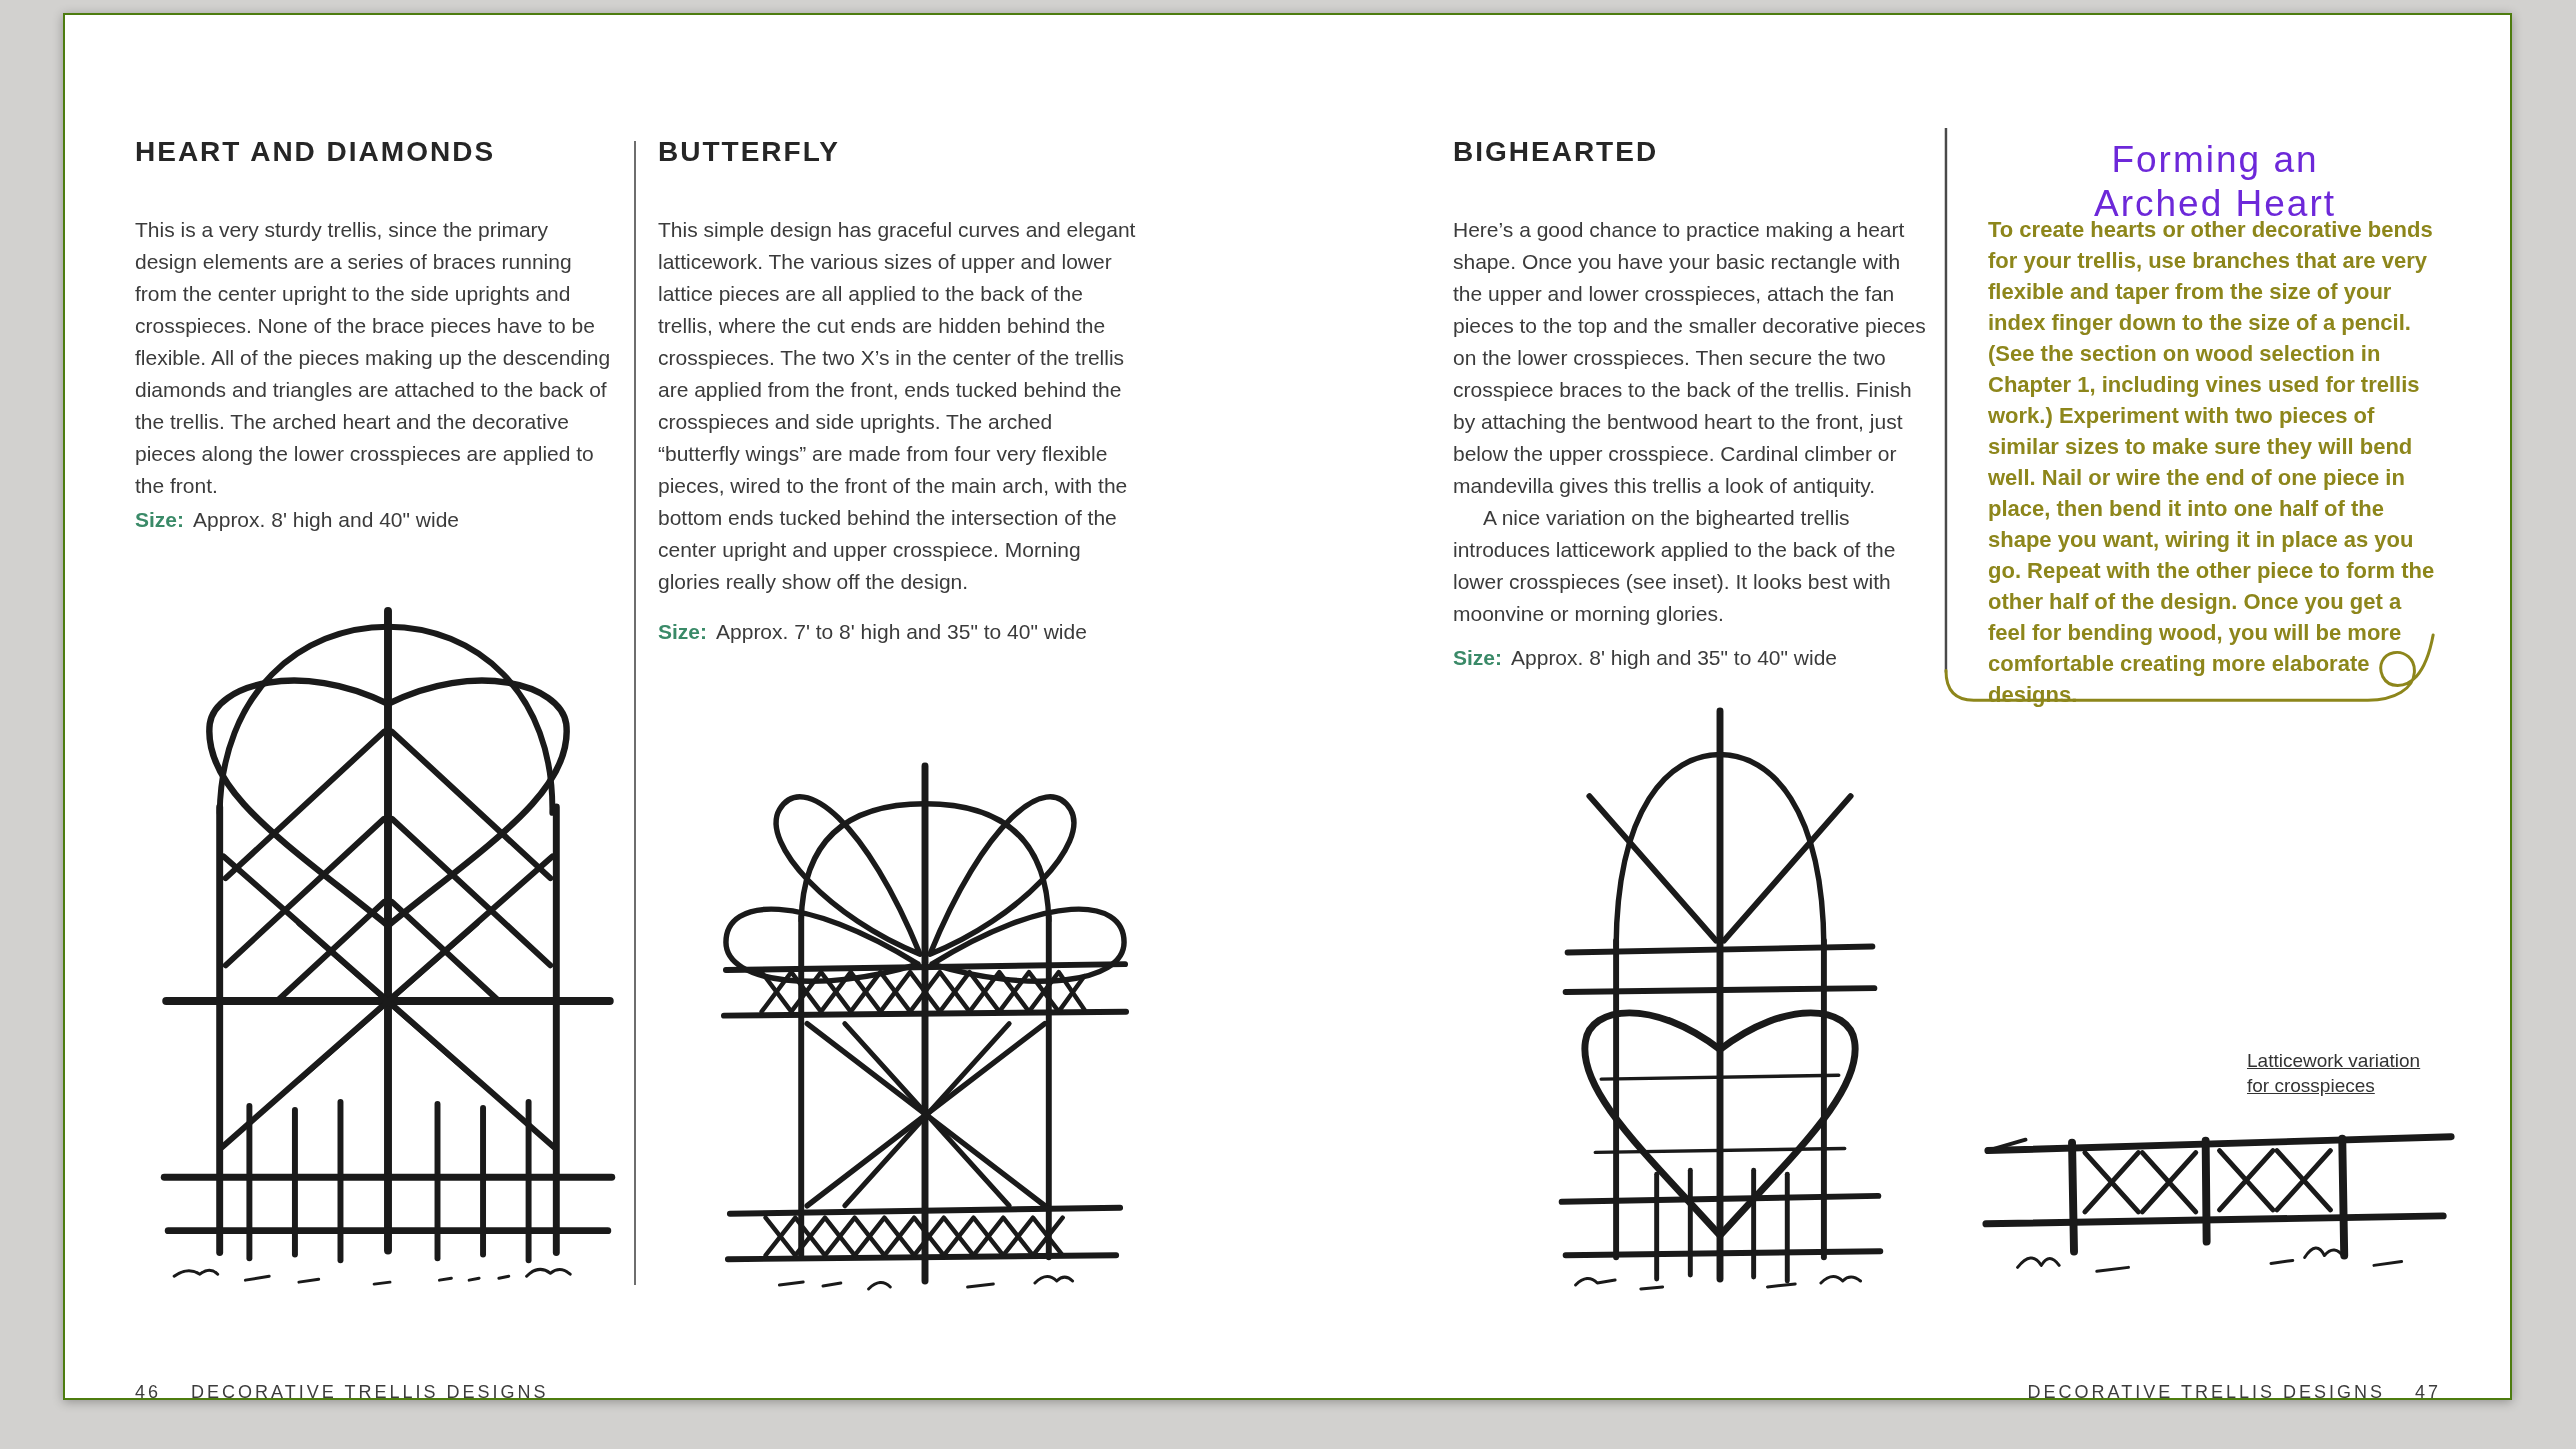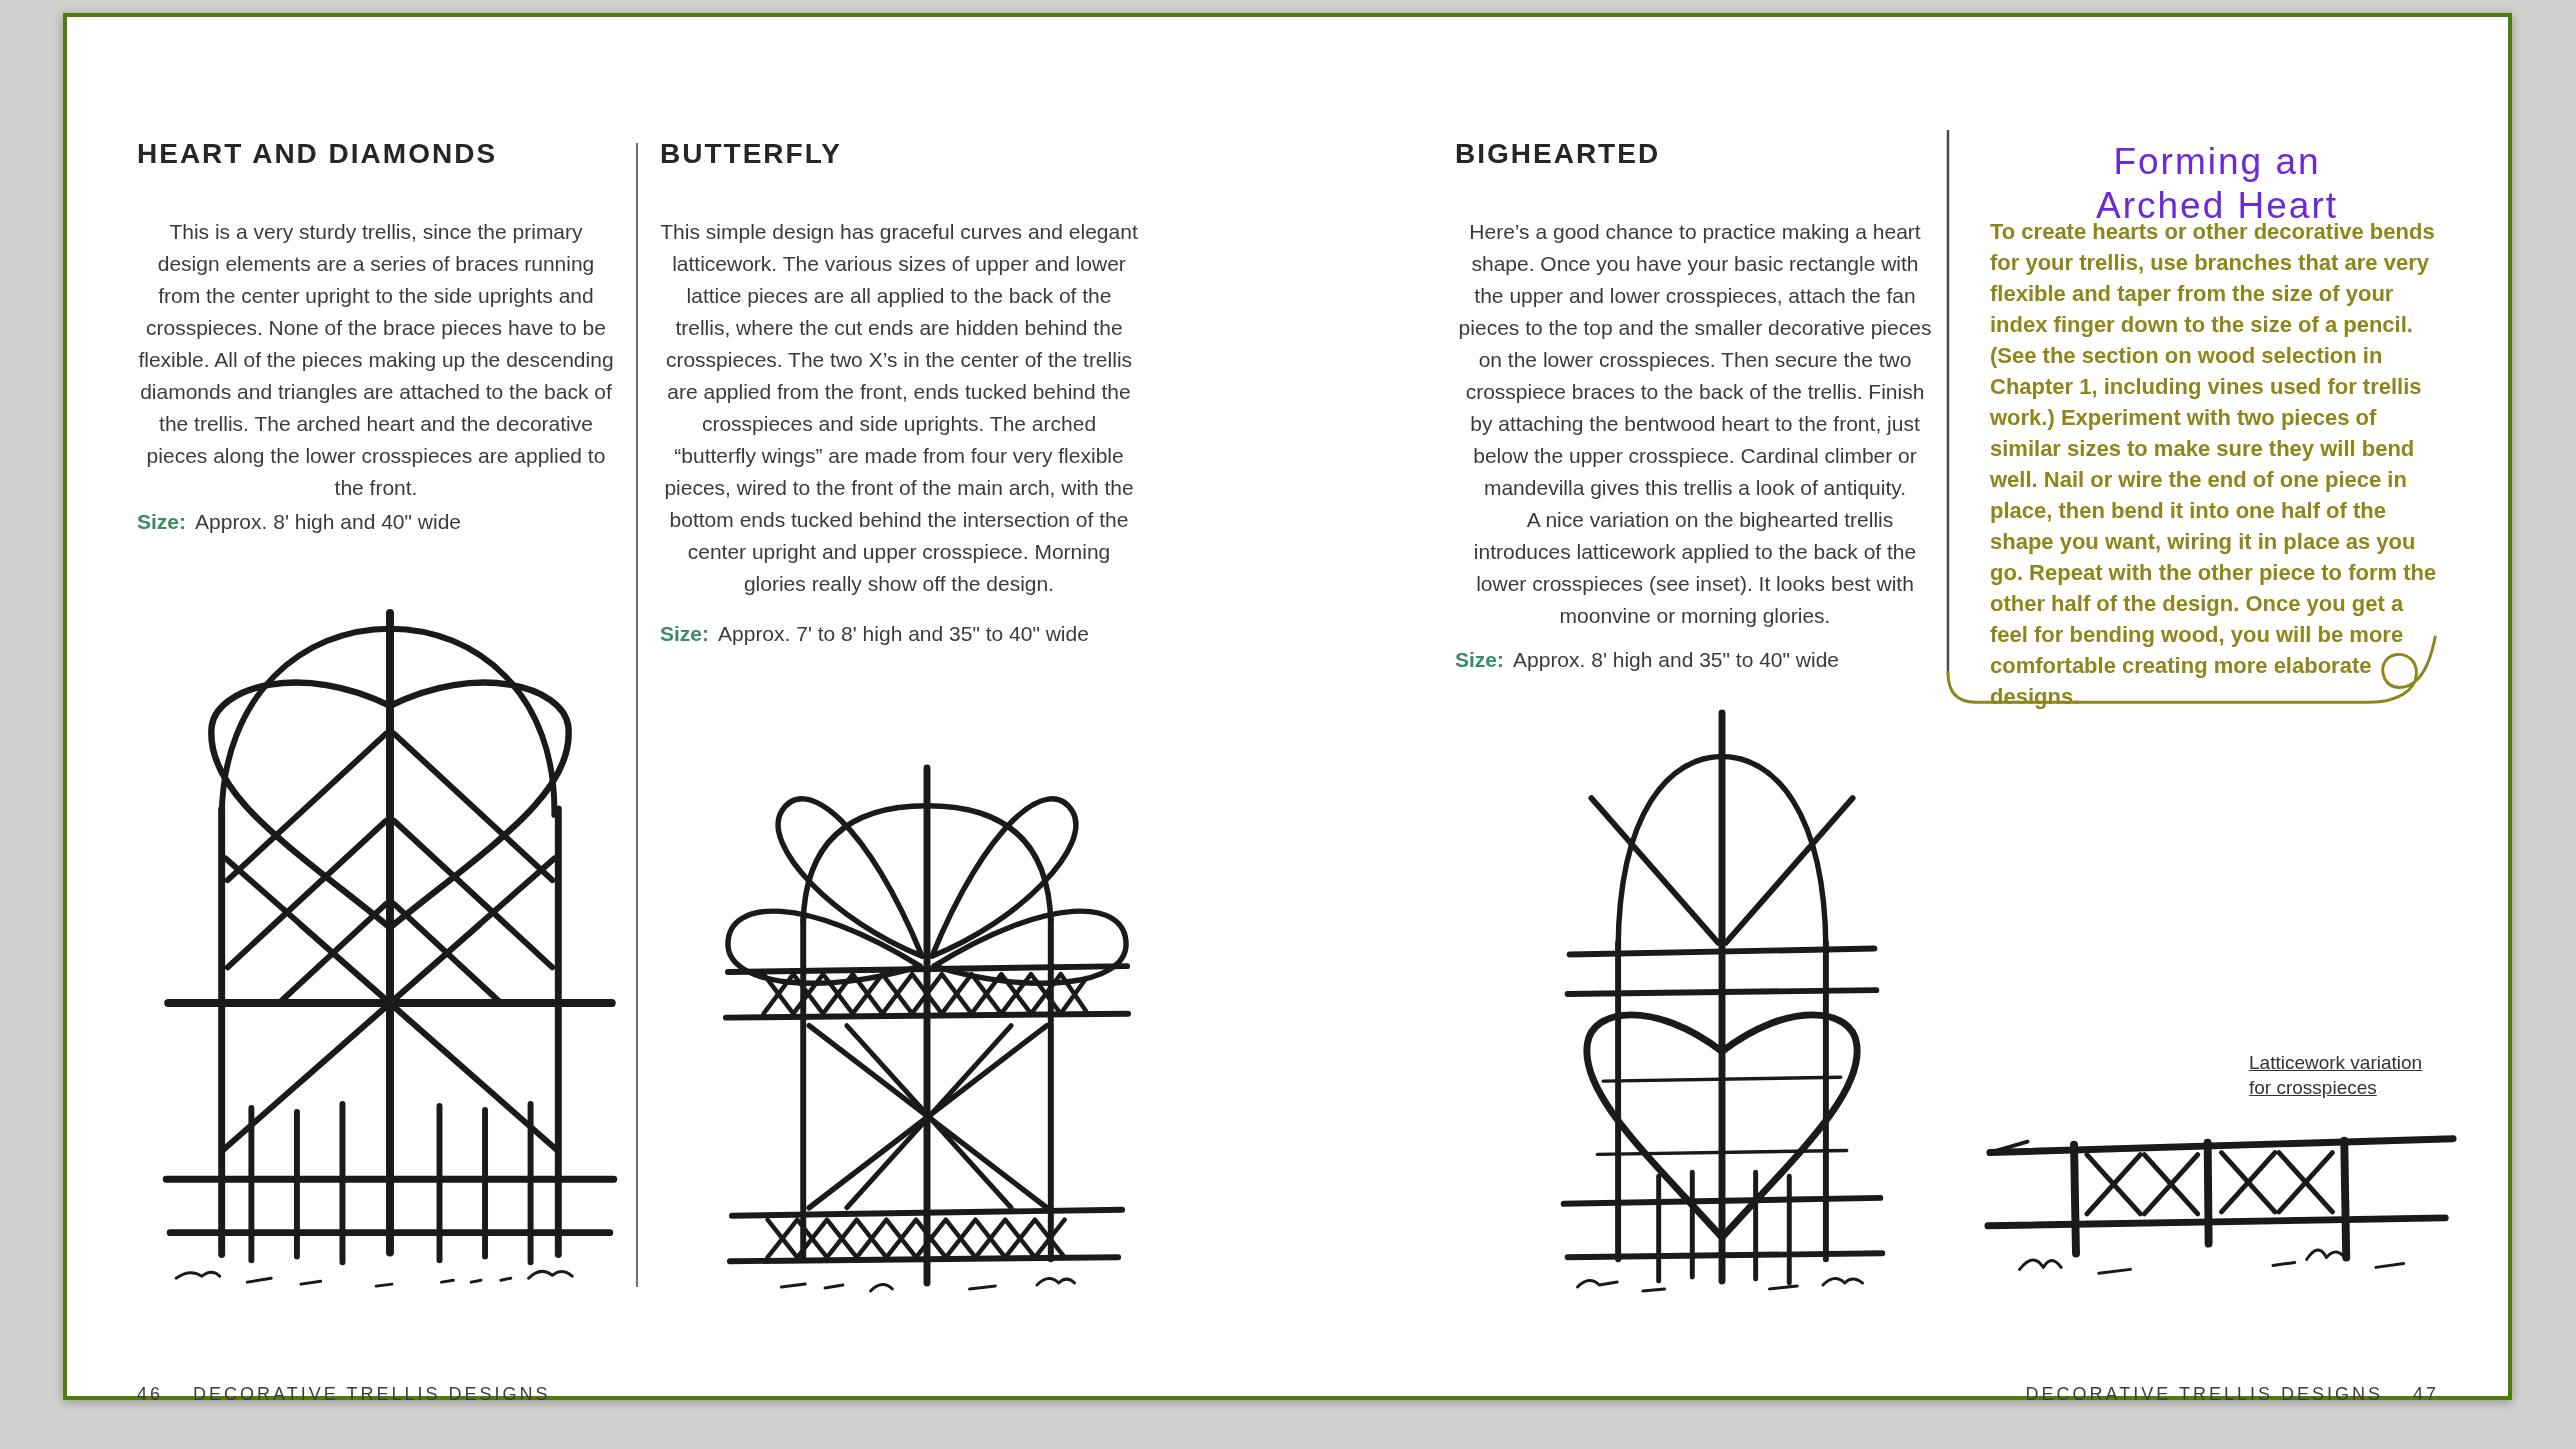--- a/index.html
+++ b/index.html
@@ -15,31 +15,31 @@
   html,body{width:2576px;height:1449px;}
   body{
     background:var(--desk);
     font-family:"Liberation Sans", sans-serif;
     position:relative;
     overflow:hidden;
   }
   #page{
     position:absolute;left:63px;top:13px;width:2449px;height:1387px;
     background:#ffffff;
-    border:4px solid #4d7c0f;
+    border:2px solid #4d7c0f;
     box-shadow:0 2px 10px rgba(0,0,0,.30);
   }
   .abs{position:absolute;}
   h2.sec{
     font-size:28px;font-weight:700;letter-spacing:2px;color:var(--heading);
     white-space:nowrap;
   }
   .body-text{
     font-size:21px;line-height:32px;color:var(--body-text);
-    text-align:center;
+    text-align:left;
   }
   .body-text p{margin:0;}
   .body-text p.indent{text-indent:30px;}
   .size-line{font-size:21px;line-height:30px;color:var(--body-text);}
   .size-label{color:var(--green);font-weight:700;}
   .size-value{margin-left:9px;}
   .v-divider{width:2px;background:var(--divider);}
   .sidebar-title{
     font-size:37px;line-height:44px;font-weight:400;letter-spacing:2px;
     color:#6d28d9;text-align:center;

